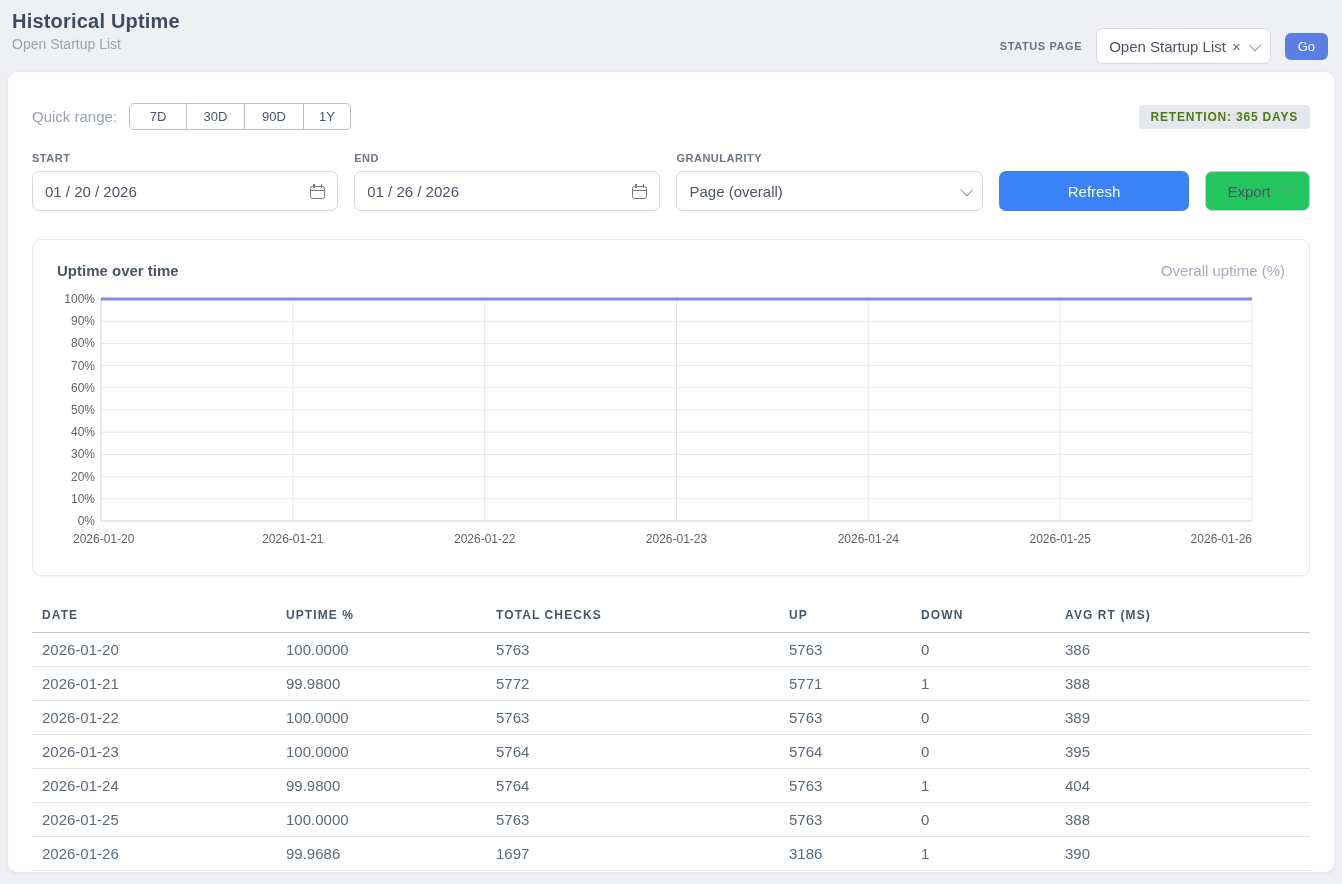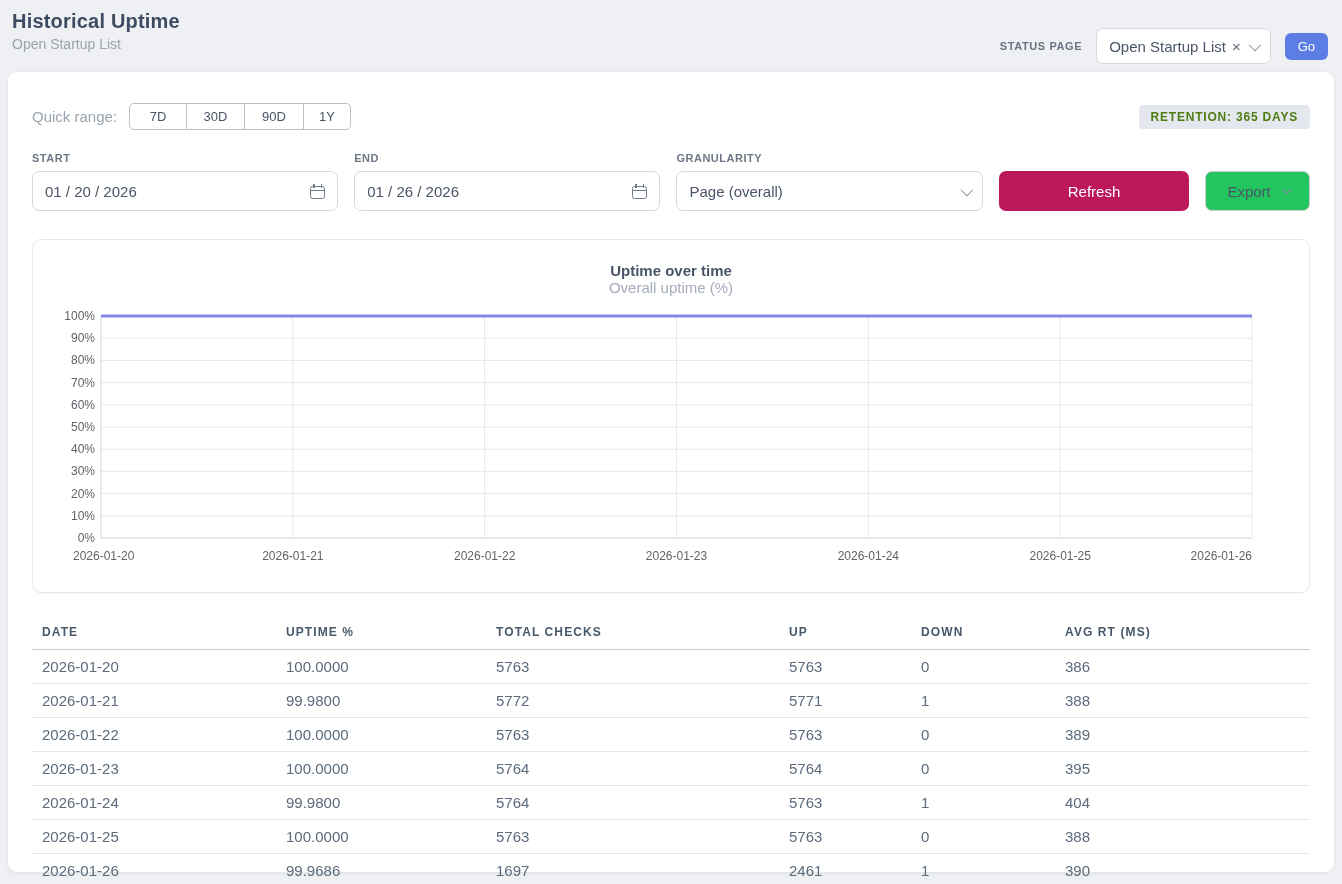--- a/index.html
+++ b/index.html
@@ -87,36 +87,36 @@
     position: absolute; left: 0; right: 0; top: 2px; bottom: 0;
     border: 1.6px solid #717c8a; border-radius: 2.5px;
   }
   .cal-icon .bar { position: absolute; left: 1px; right: 1px; top: 6px; height: 1.6px; background: #717c8a; }
   .cal-icon .leg1, .cal-icon .leg2 {
     position: absolute; top: 0; width: 1.6px; height: 4px; background: #717c8a;
   }
   .cal-icon .leg1 { left: 3px; } .cal-icon .leg2 { right: 3px; }
   .select-box { cursor: pointer; }
   .refresh-btn {
-    width: 191px; height: 40px; background: #be185d; color: #fff;
+    width: 191px; height: 40px; background: #3b82f6; color: #fff;
     border: none; border-radius: 7px; font-size: 15px; cursor: pointer;
   }
   .export-btn {
     width: 105px; height: 40px; background: #22c55e; color: #4a5568;
     border: 1px solid #c9ced6; border-radius: 7px; font-size: 15px; cursor: pointer;
     display: flex; align-items: center; justify-content: center; gap: 8px;
   }
   .export-btn .chev { transform: rotate(45deg) translateY(-3px); width: 7px; height: 7px; }
 
   
   .chart-panel {
     margin-top: 28px; border: 1px solid #e5e8ec; border-radius: 9px;
     padding: 22px 24px 20px 24px; box-shadow: 0 1px 2px rgba(40,50,70,0.04);
   }
-  .chart-head { display: flex; justify-content: space-between; align-items: center; flex-direction: column; }
+  .chart-head { display: flex; justify-content: space-between; align-items: center; }
   .chart-title { font-size: 15px; font-weight: 700; color: #4a5568; }
   .chart-legend { font-size: 15px; color: #a4acbb; }
   .chart-area { margin-top: 10px; }
 
   
   .uptime-table { margin-top: 24px; width: 100%; border-collapse: collapse; }
   .uptime-table th {
     text-align: left; font-size: 12px; font-weight: 700; color: #47586b;
     letter-spacing: 1.1px; padding: 8px 10px 10px 10px;
     border-bottom: 1px solid #c6ccd4;
@@ -310,20 +310,20 @@
           <td>100.0000</td>
           <td>5763</td>
           <td>5763</td>
           <td>0</td>
           <td>388</td>
         </tr>
         <tr>
           <td>2026-01-26</td>
           <td>99.9686</td>
           <td>1697</td>
-          <td>2461</td>
+          <td>3186</td>
           <td>1</td>
           <td>390</td>
         </tr>
       </tbody>
   </table>
 
 </div>
 
 </body></html>

